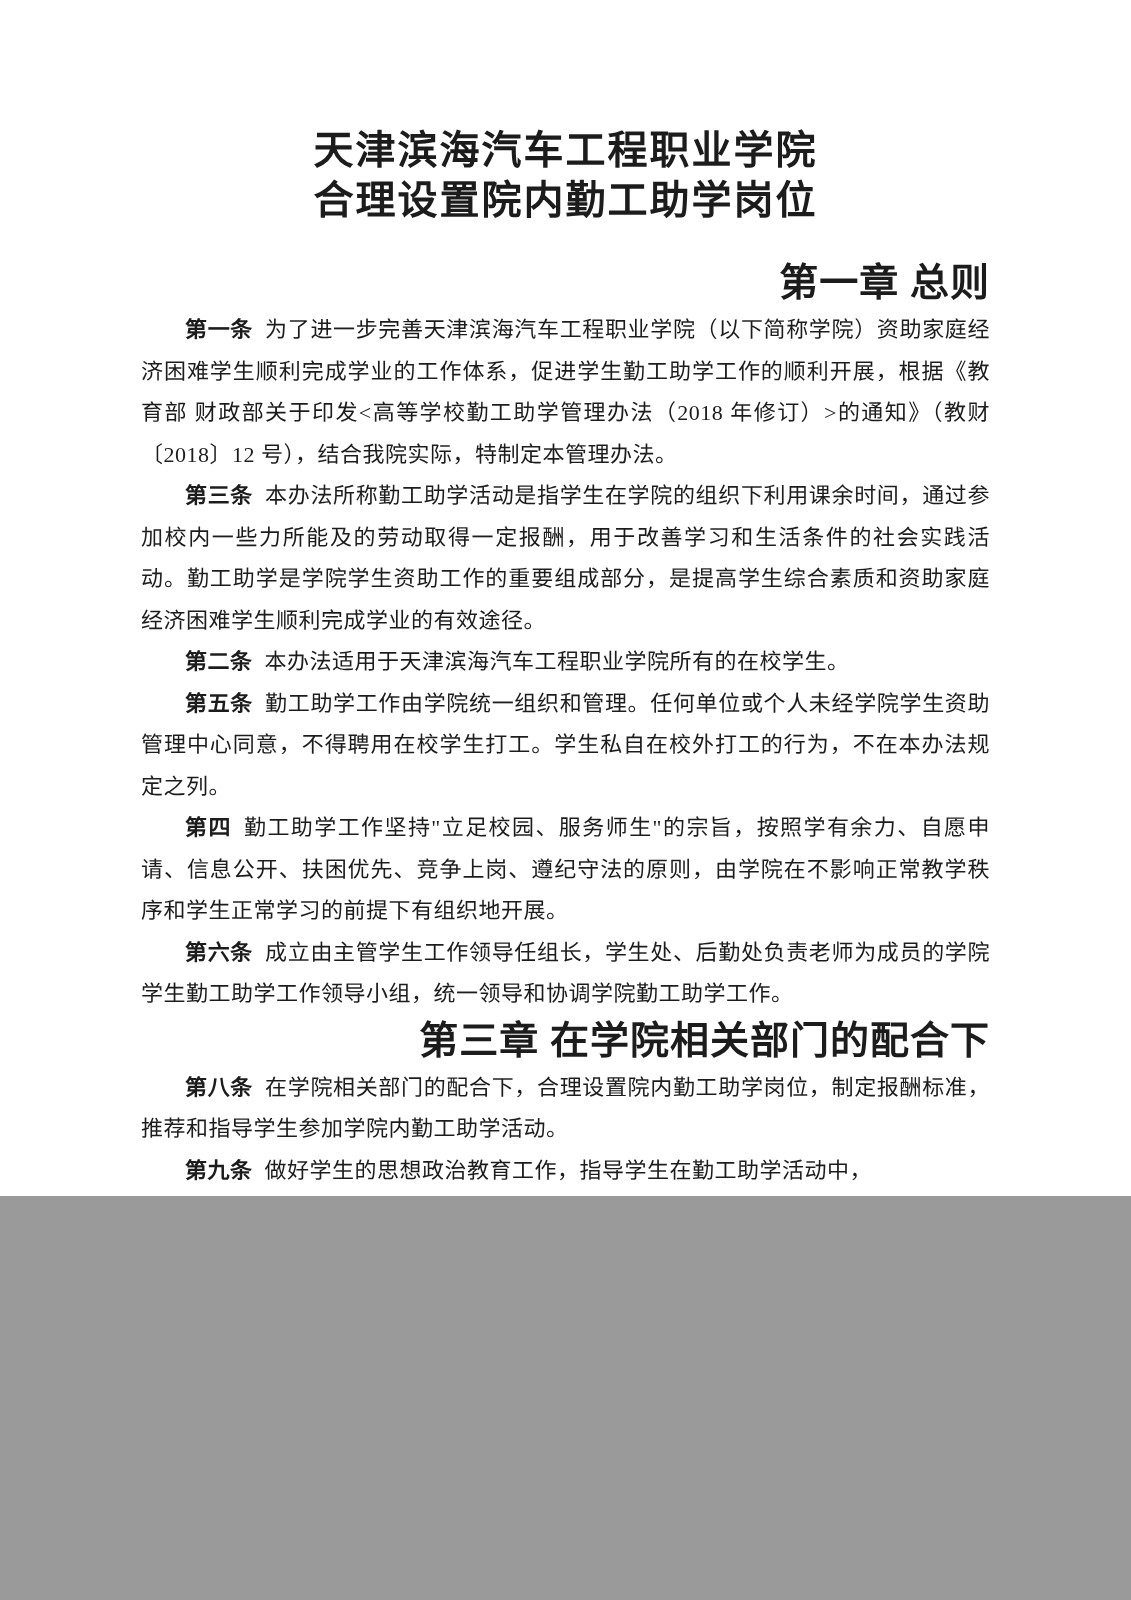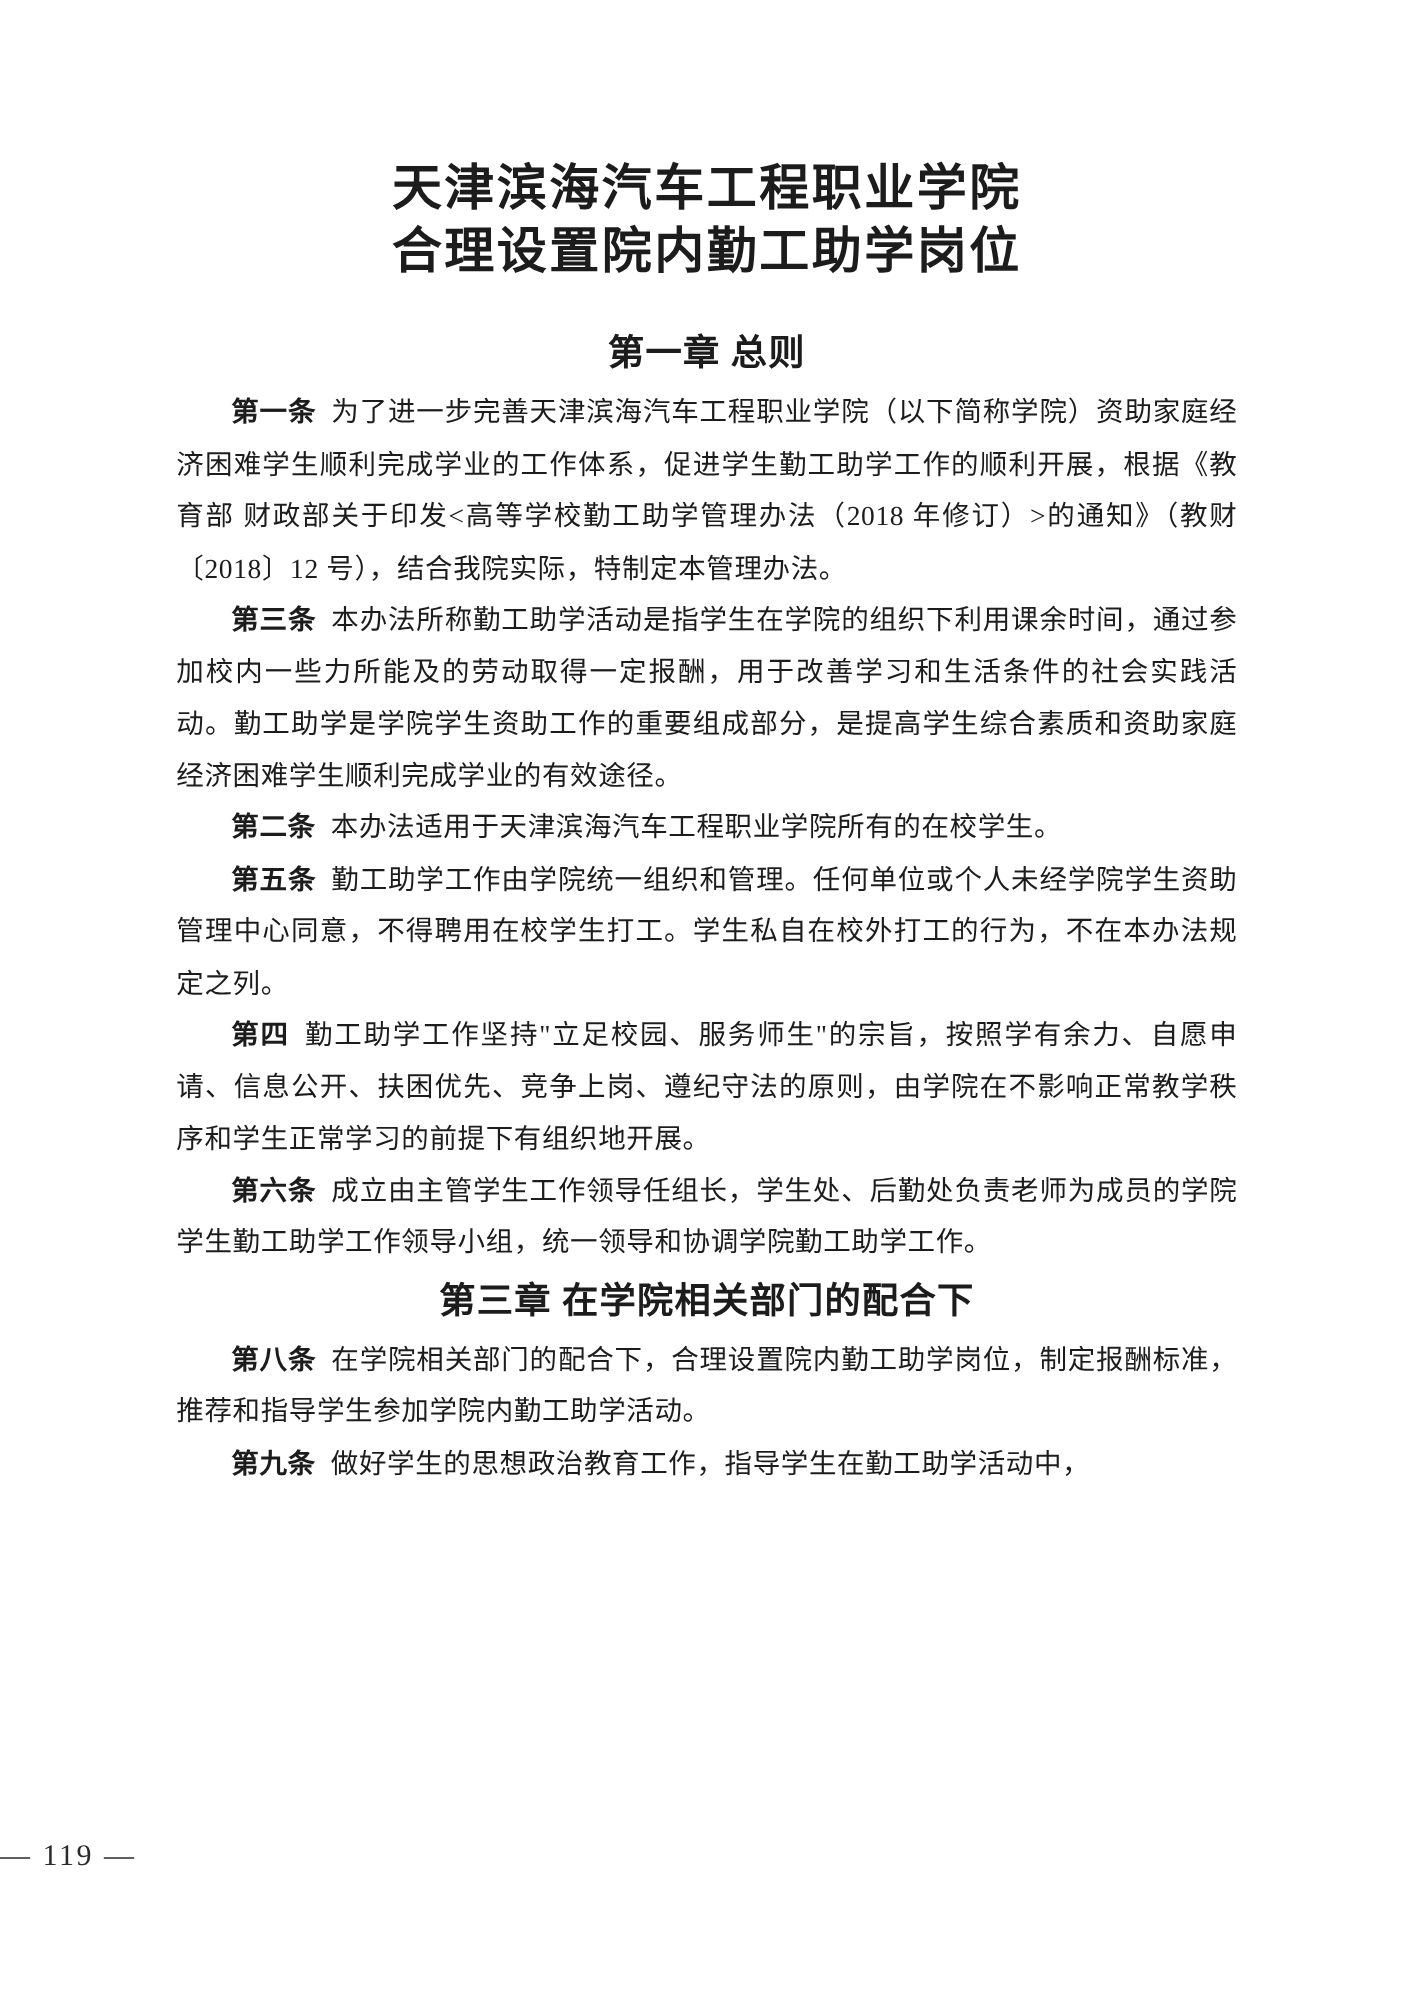--- a/index.html
+++ b/index.html
@@ -5,21 +5,21 @@
   * { margin: 0; padding: 0; box-sizing: border-box; }
 
   html, body {
     background: #9a9a9a;
     font-family: "Liberation Serif", "DejaVu Serif", serif;
   }
 
   .page {
     position: relative;
     width: 1131px;
-    height: 1600px;
+    height: 1196px;
     margin: 0 auto;
     background: #ffffff;
     color: #1c1c1c;
     overflow: hidden;
   }
 
   .content {
     padding: 126px 141px 0 141px;
   }
 
@@ -29,22 +29,22 @@
     font-size: 40px;
     font-weight: bold;
     line-height: 50px;
     letter-spacing: 2px;
     margin-bottom: 36px;
   }
   .doc-title .title-line { display: block; }
 
   
   .chapter-heading {
-    text-align: center;
-    font-size: 29px;
+    text-align: right;
+    font-size: 39px;
     font-weight: bold;
     line-height: 42px;
     letter-spacing: 1px;
     margin: 5px 0 5px 0;
   }
   section.first .chapter-heading {
     margin-top: 0;
   }
 
   

